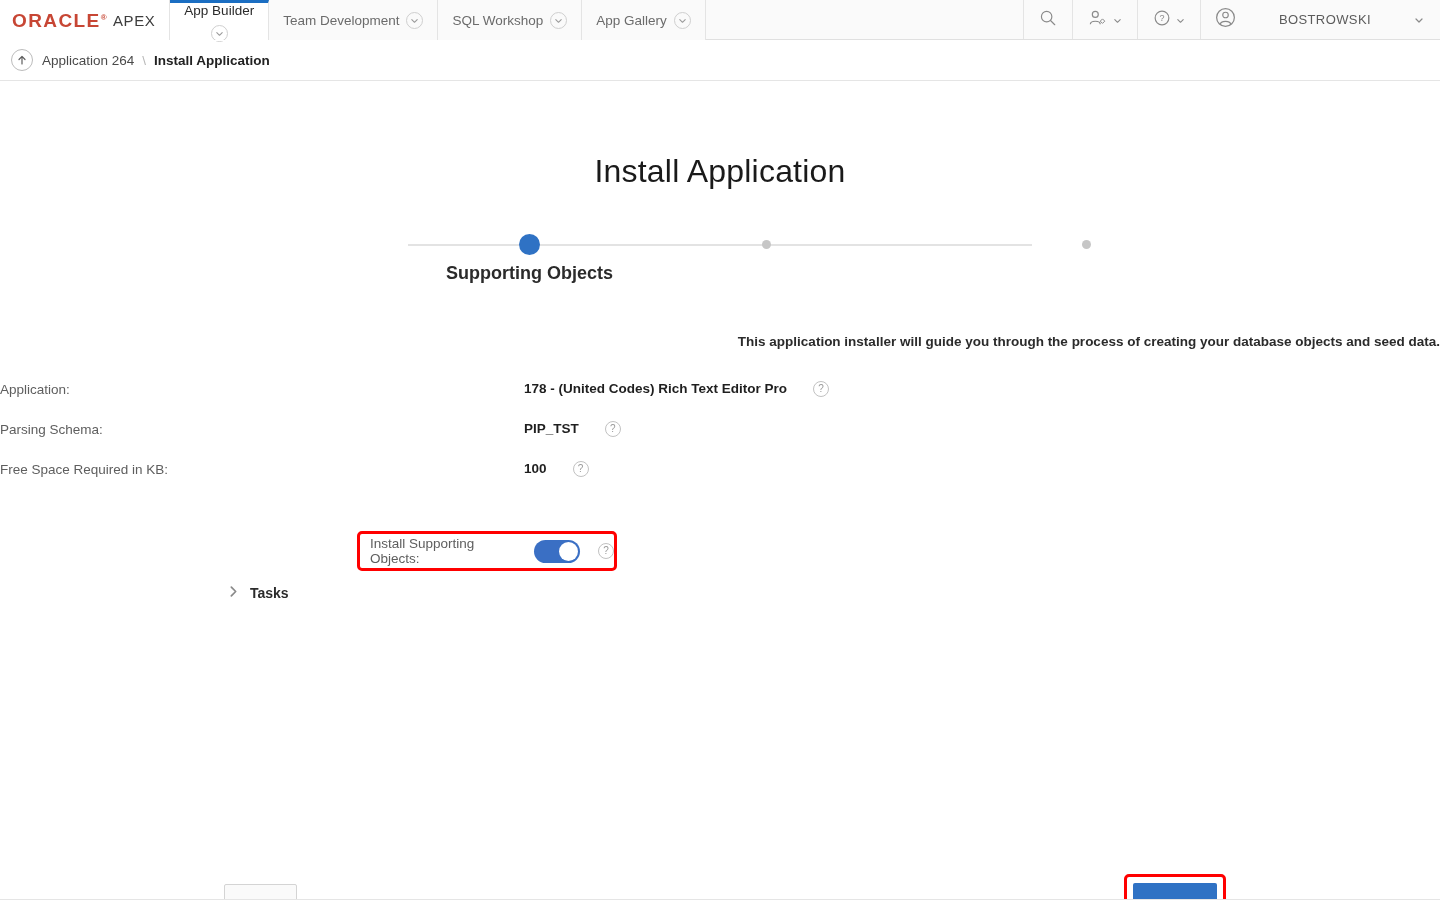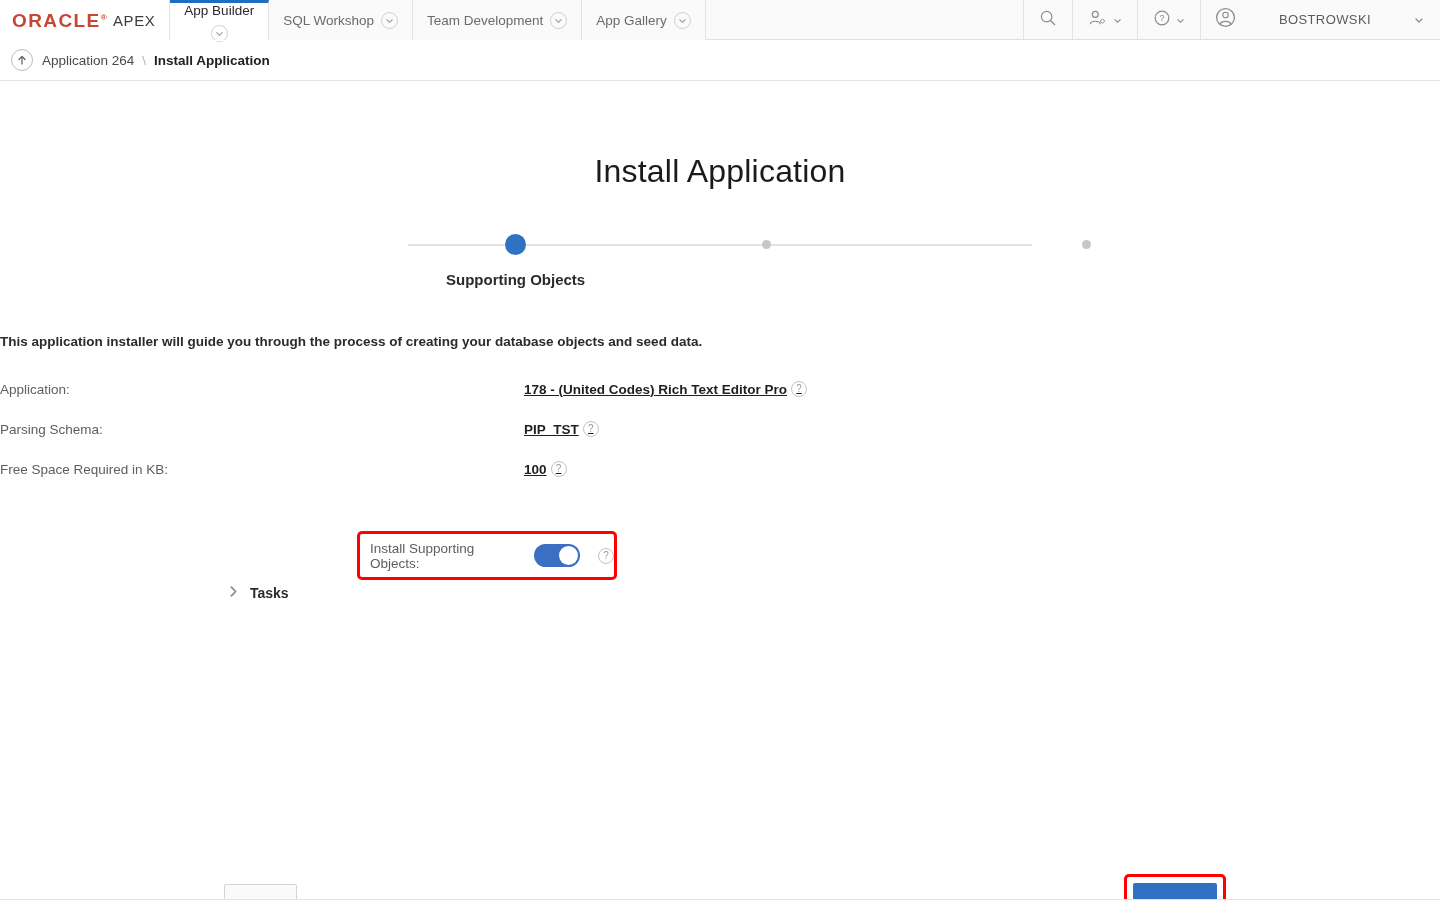--- a/index.html
+++ b/index.html
@@ -159,30 +159,30 @@
     width: 9px; height: 9px; border-radius: 50%;
     background: #c6c6c6;
     margin-top: 6px;
   }
   .prog-step.active .prog-dot {
     width: 21px; height: 21px;
     background: #2f72c4;
     margin-top: 0;
   }
   .prog-label {
-    margin-top: 16px;
-    font-size: 15px;
+    margin-top: 8px;
+    font-size: 18px;
     font-weight: bold;
     color: #2b2b2b;
     white-space: nowrap;
   }
 
   
   .intro {
-    text-align: left;
+    text-align: right;
     font-size: 13.5px;
     font-weight: bold;
     color: #2b2b2b;
     margin-top: 44px;
   }
   .form-list { margin-top: 20px; }
   .form-row {
     display: flex;
     align-items: center;
     height: 40px;
@@ -192,41 +192,40 @@
     text-align: left;
     font-size: 13.5px;
     color: #5e5e5e;
     padding-right: 7px;
   }
   .f-value {
     font-size: 13.5px;
     font-weight: bold;
     color: #1f1f1f;
     display: flex;
-    align-items: center;
-    gap: 4px;
-    text-decoration: underline;
+    align-items: flex-start;
+    gap: 26px;
   }
   .help-icon {
     width: 16px; height: 16px;
     border: 1px solid #c2c2c2;
     border-radius: 50%;
     display: inline-flex; align-items: center; justify-content: center;
     font-size: 10px; font-weight: normal;
     color: #9a9a9a;
     cursor: pointer;
     flex: none;
     line-height: 1;
   }
 
   
   .toggle-row-highlight {
     position: absolute;
     left: 357px; top: 450px;
-    width: 260px; height: 49px;
+    width: 260px; height: 40px;
     border: 3px solid #ff0000;
     border-radius: 5px;
     background: #ffffff;
     display: flex;
     align-items: center;
     padding-left: 10px;
   }
   .toggle-label {
     font-size: 13.5px;
     color: #5e5e5e;
@@ -324,30 +323,30 @@
     <div class="navtab active">
       <span>App Builder</span>
       <span class="chev-circle">
         <svg width="9" height="9" viewBox="0 0 10 10">
             <path d="M2 4 L5 7 L8 4" stroke="currentColor" stroke-width="1.2" fill="none" stroke-linecap="round" stroke-linejoin="round"></path>
           </svg>
       </span>
     </div>
 
     <div class="navtab">
-      <span>SQL Workshop</span>
+      <span>Team Development</span>
       <span class="chev-circle">
         <svg width="9" height="9" viewBox="0 0 10 10">
             <path d="M2 4 L5 7 L8 4" stroke="currentColor" stroke-width="1.2" fill="none" stroke-linecap="round" stroke-linejoin="round"></path>
           </svg>
       </span>
     </div>
 
     <div class="navtab">
-      <span>Team Development</span>
+      <span>SQL Workshop</span>
       <span class="chev-circle">
         <svg width="9" height="9" viewBox="0 0 10 10">
             <path d="M2 4 L5 7 L8 4" stroke="currentColor" stroke-width="1.2" fill="none" stroke-linecap="round" stroke-linejoin="round"></path>
           </svg>
       </span>
     </div>
 
     <div class="navtab">
       <span>App Gallery</span>
       <span class="chev-circle">

